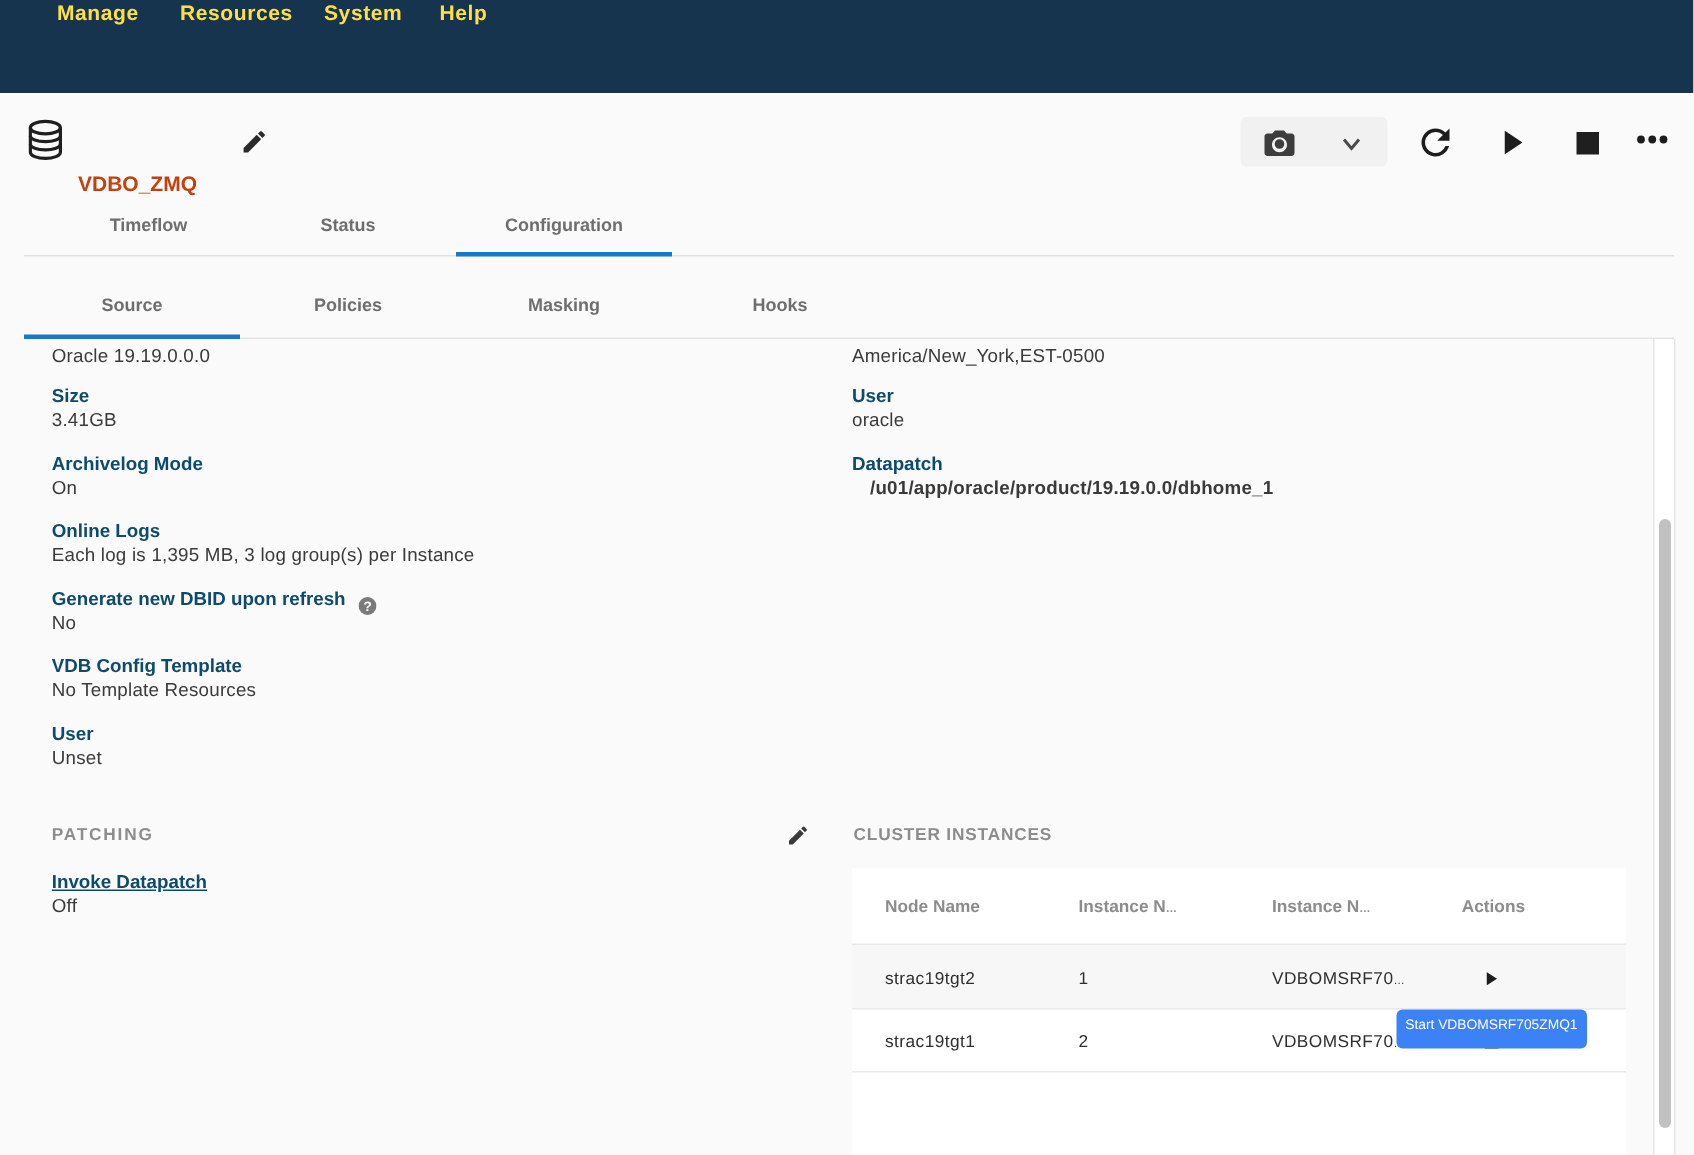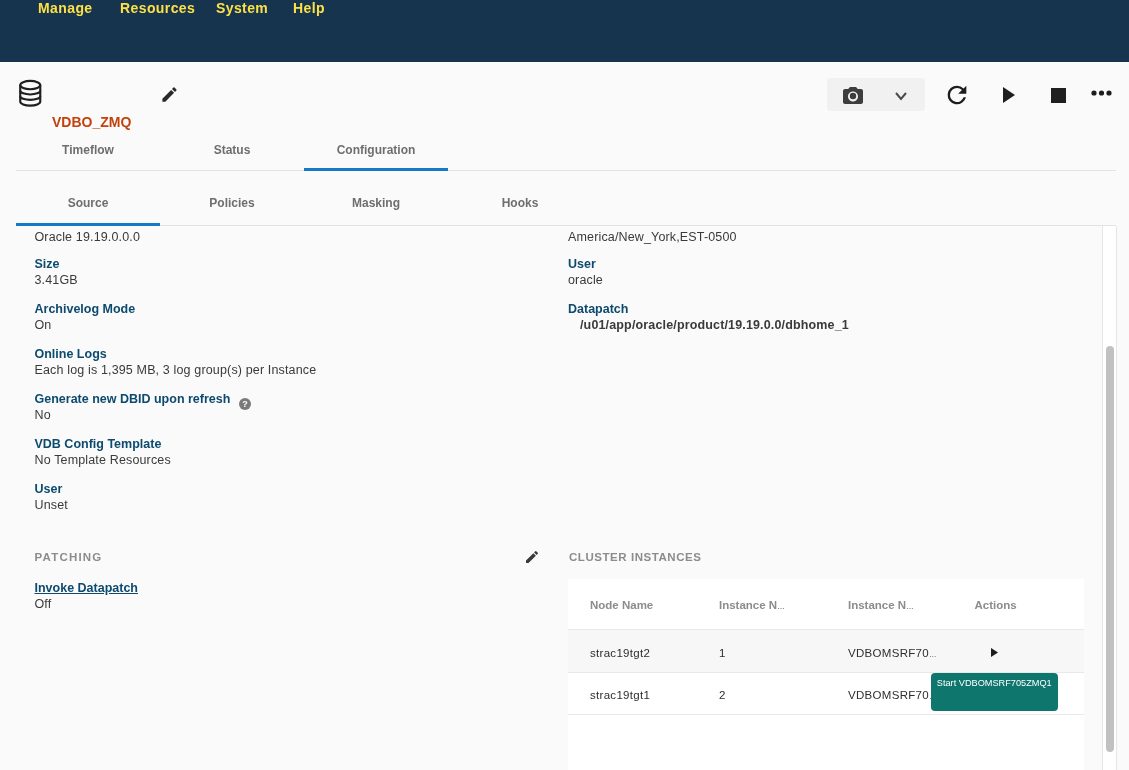--- a/index.html
+++ b/index.html
@@ -54,21 +54,21 @@
 <svg class="abs" style="left:1003px;top:87px;" width="12" height="16" viewBox="0 0 12 16" fill="#1d1d1d">
 <path d="M0 0 L12 8 L0 16 Z"></path>
 </svg>
 <div class="abs" style="left:1050.5px;top:88px;width:15px;height:14.5px;background:#1f1f1f;"></div>
 <svg class="abs" style="left:1090.5px;top:90px;" width="22" height="6" viewBox="0 0 22 6" fill="#1d1d1d">
 <circle cx="3" cy="3" r="2.6"></circle>
     <circle cx="10.5" cy="3" r="2.6"></circle>
     <circle cx="18" cy="3" r="2.6"></circle>
 </svg>
 
-<div class="tab" style="left:16px;top:143px;">Timeflow</div>
+<div class="tab" style="left:27px;top:143px;">Timeflow</div>
 <div class="tab" style="left:160px;top:143px;">Status</div>
 <div class="tab" style="left:304px;top:143px;">Configuration</div>
 <div class="hline" style="left:16px;top:170px;width:1100px;"></div>
 <div class="abs" style="left:304px;top:168px;width:144px;height:3px;background:#1878c8;"></div>
 
 <div class="tab" style="left:16px;top:196px;">Source</div>
 <div class="tab" style="left:160px;top:196px;">Policies</div>
 <div class="tab" style="left:304px;top:196px;">Masking</div>
 <div class="tab" style="left:448px;top:196px;">Hooks</div>
 <div class="hline" style="left:16px;top:225px;width:1100px;"></div>
@@ -119,18 +119,18 @@
 <div class="td" style="left:719px;top:646px;">1</div>
 <div class="td" style="left:848px;top:646px;">VDBOMSRF70<span style="font-size:7.5px;letter-spacing:-0.5px;">…</span></div>
 <svg class="abs" style="left:991px;top:648px;" width="7" height="9" viewBox="0 0 7 9" fill="#1d1d1d">
     <path d="M0 0 L7 4.5 L0 9 Z"></path>
   </svg>
 <div class="td" style="left:590px;top:688px;">strac19tgt1</div>
 <div class="td" style="left:719px;top:688px;">2</div>
 <div class="td" style="left:848px;top:688px;">VDBOMSRF70<span style="font-size:7.5px;letter-spacing:-0.5px;">…</span></div>
 <div class="abs" style="left:990px;top:690px;width:8.5px;height:8.5px;background:#1f1f1f;"></div>
 
-<div class="abs" style="left:931px;top:673px;width:126.5px;height:38px;background:#0f766e;border-radius:4px;color:#fff;font-size:9.2px;line-height:21px;text-align:center;white-space:nowrap;">Start VDBOMSRF705ZMQ1</div>
+<div class="abs" style="left:931px;top:673px;width:126.5px;height:26px;background:#3b82f6;border-radius:4px;color:#fff;font-size:9.2px;line-height:21px;text-align:center;white-space:nowrap;">Start VDBOMSRF705ZMQ1</div>
 
 <div class="abs" style="left:1102.5px;top:226px;width:13.5px;height:544px;background:#fff;"></div>
 <div class="vline" style="left:1102px;top:226px;height:544px;"></div>
 <div class="vline" style="left:1116px;top:226px;height:544px;"></div>
 <div class="abs" style="left:1105.8px;top:346px;width:8.4px;height:406px;background:#c1c1c1;border-radius:4.2px;"></div>
 
 </body></html>

